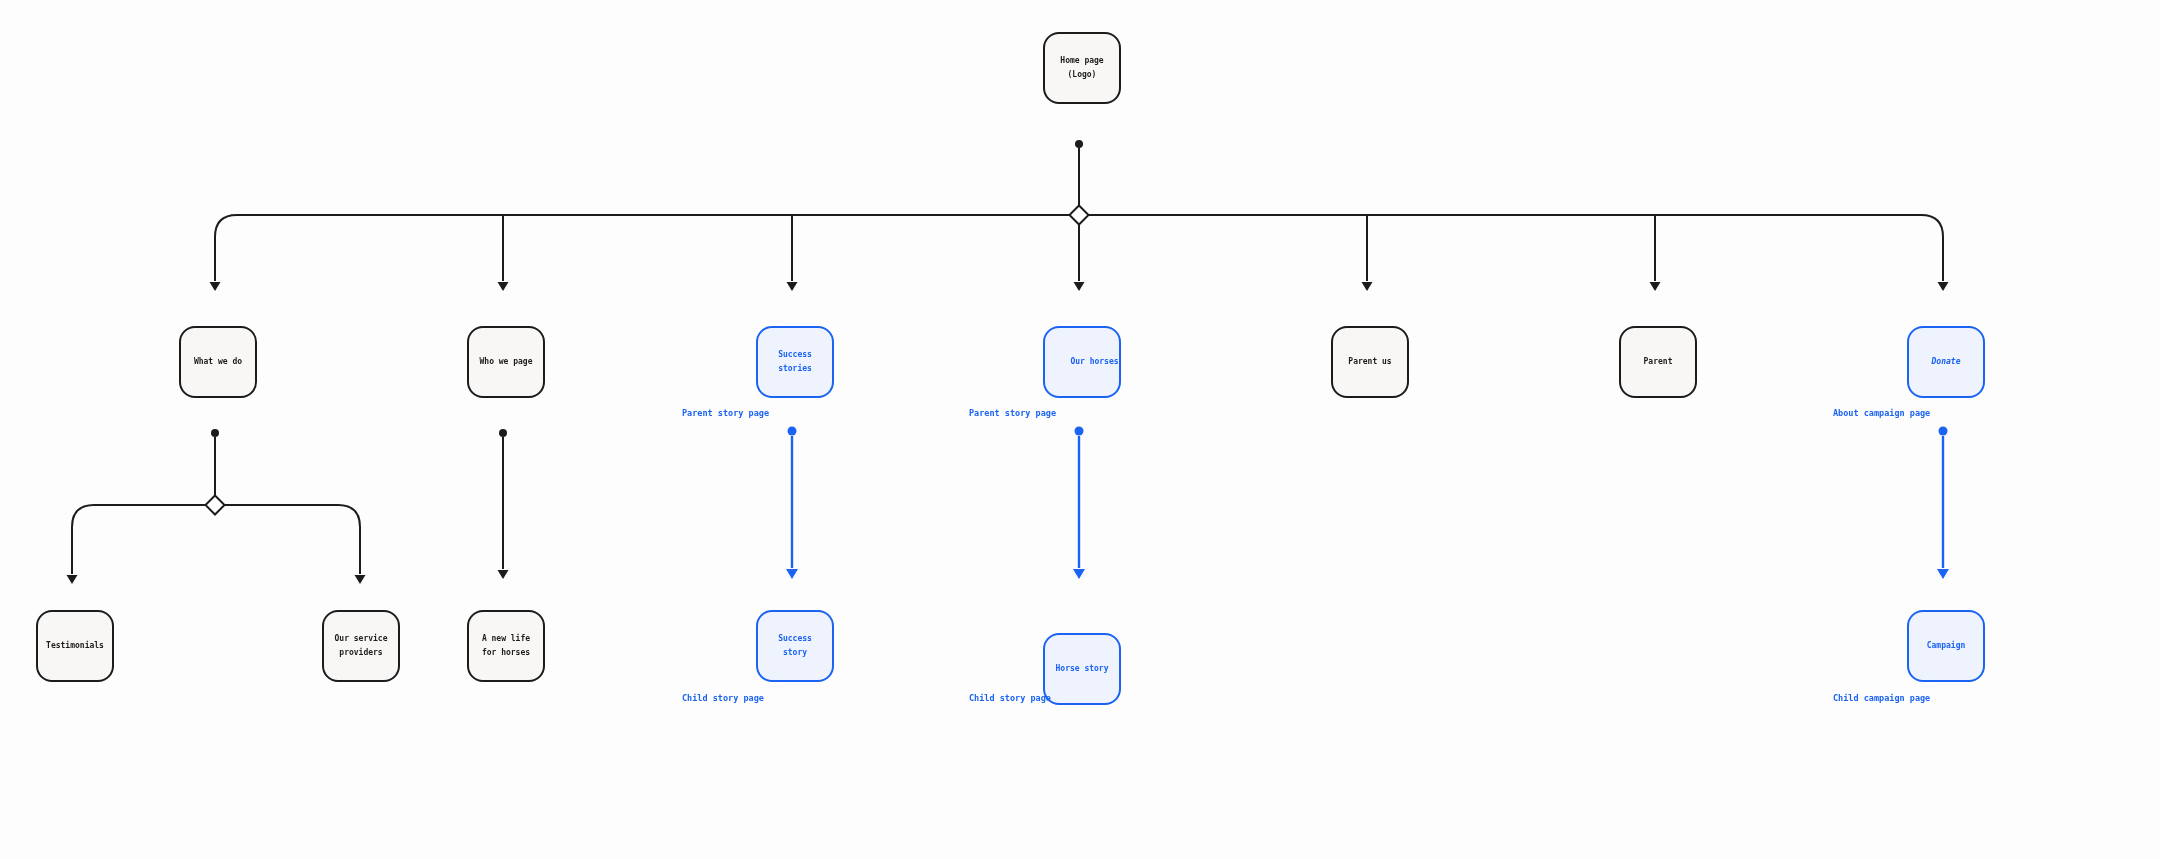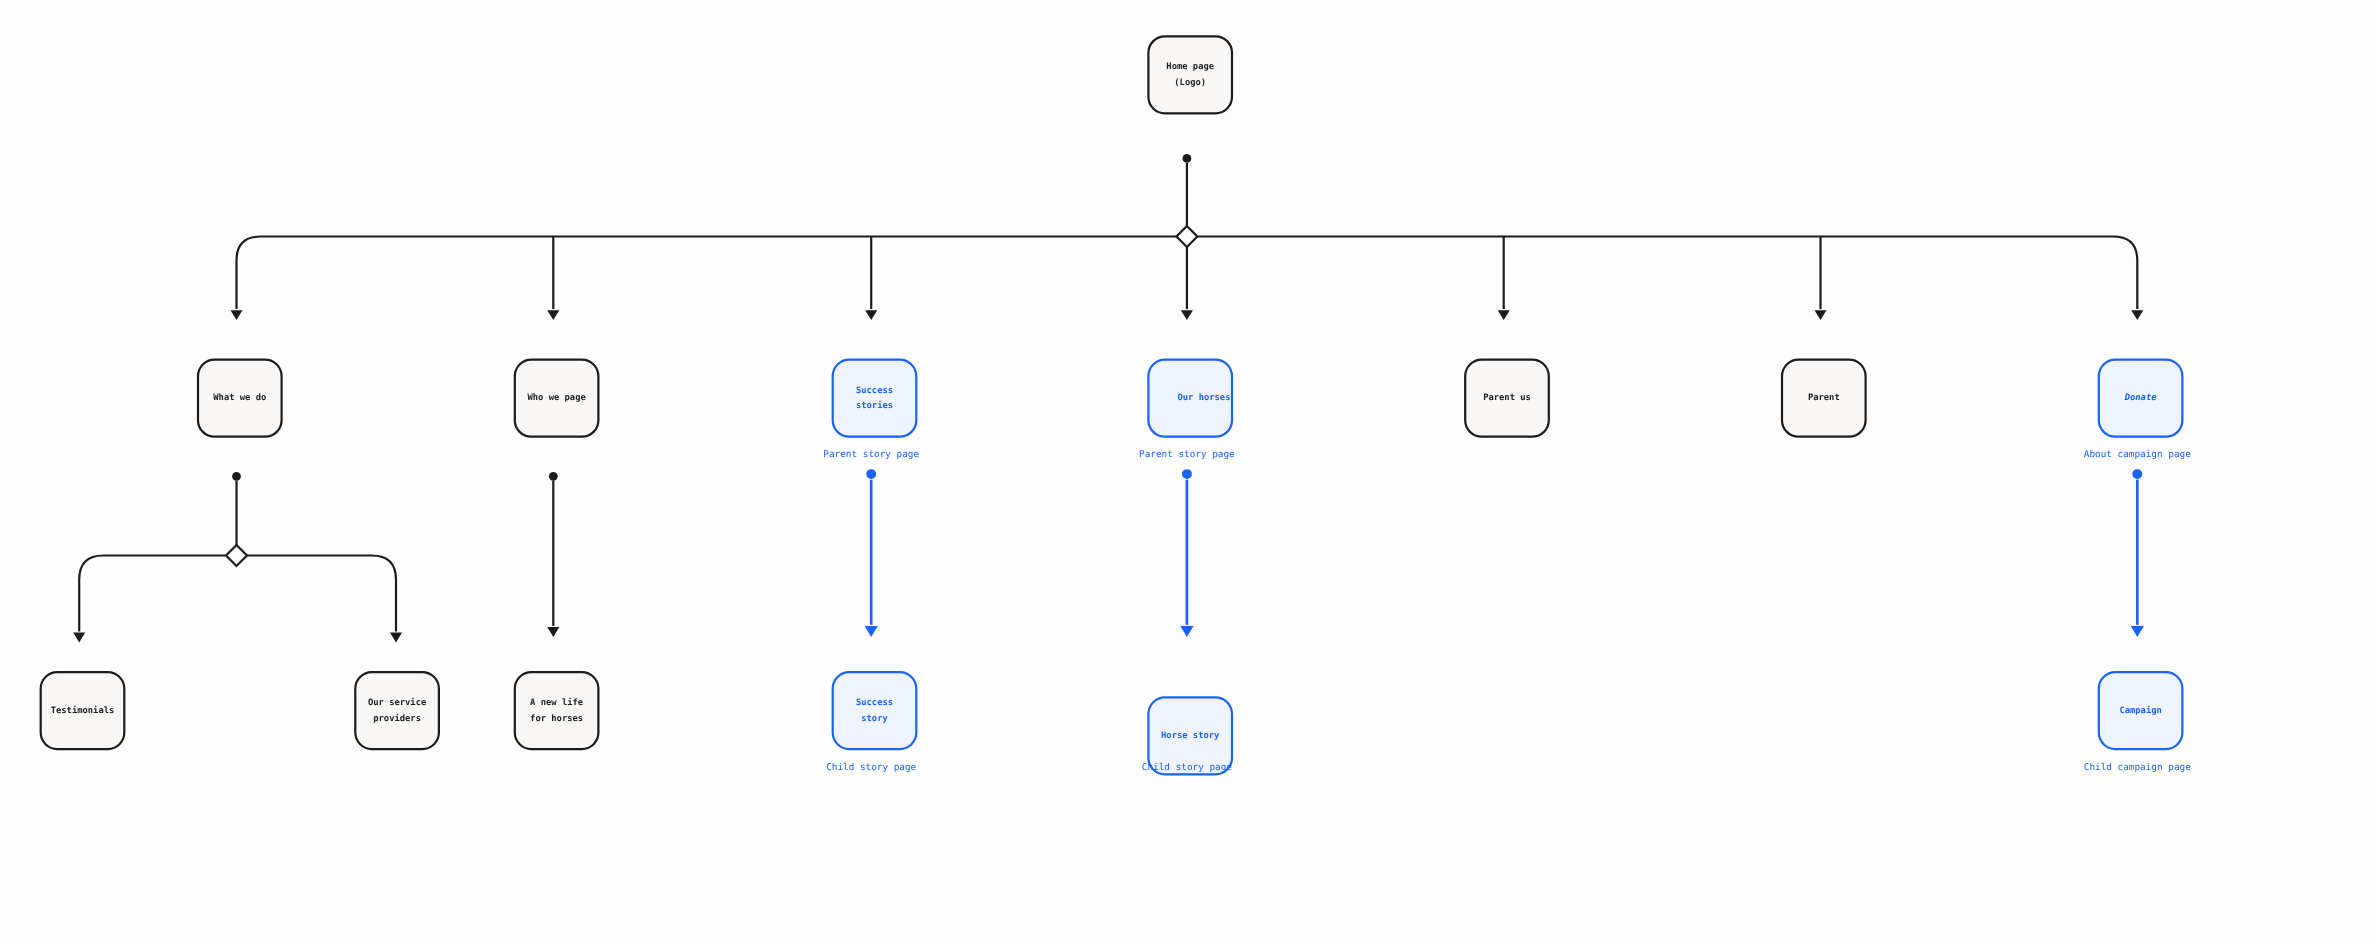--- a/index.html
+++ b/index.html
@@ -36,23 +36,23 @@
     cursor: pointer;
   }
   .node.blue {
     border-color: #1b63f2;
     background: #eef3fd;
     color: #1b63f2;
   }
   .note {
     position: absolute;
     width: 220px;
-    text-align: center;
+    text-align: left;
     font-size: 8.5px;
-    font-weight: 400;
+    font-weight: 700;
     color: #1b63f2;
     line-height: 12px;
     cursor: pointer;
   }
 </style>
 </head>
 <body>
 
 <div class="canvas">
 

